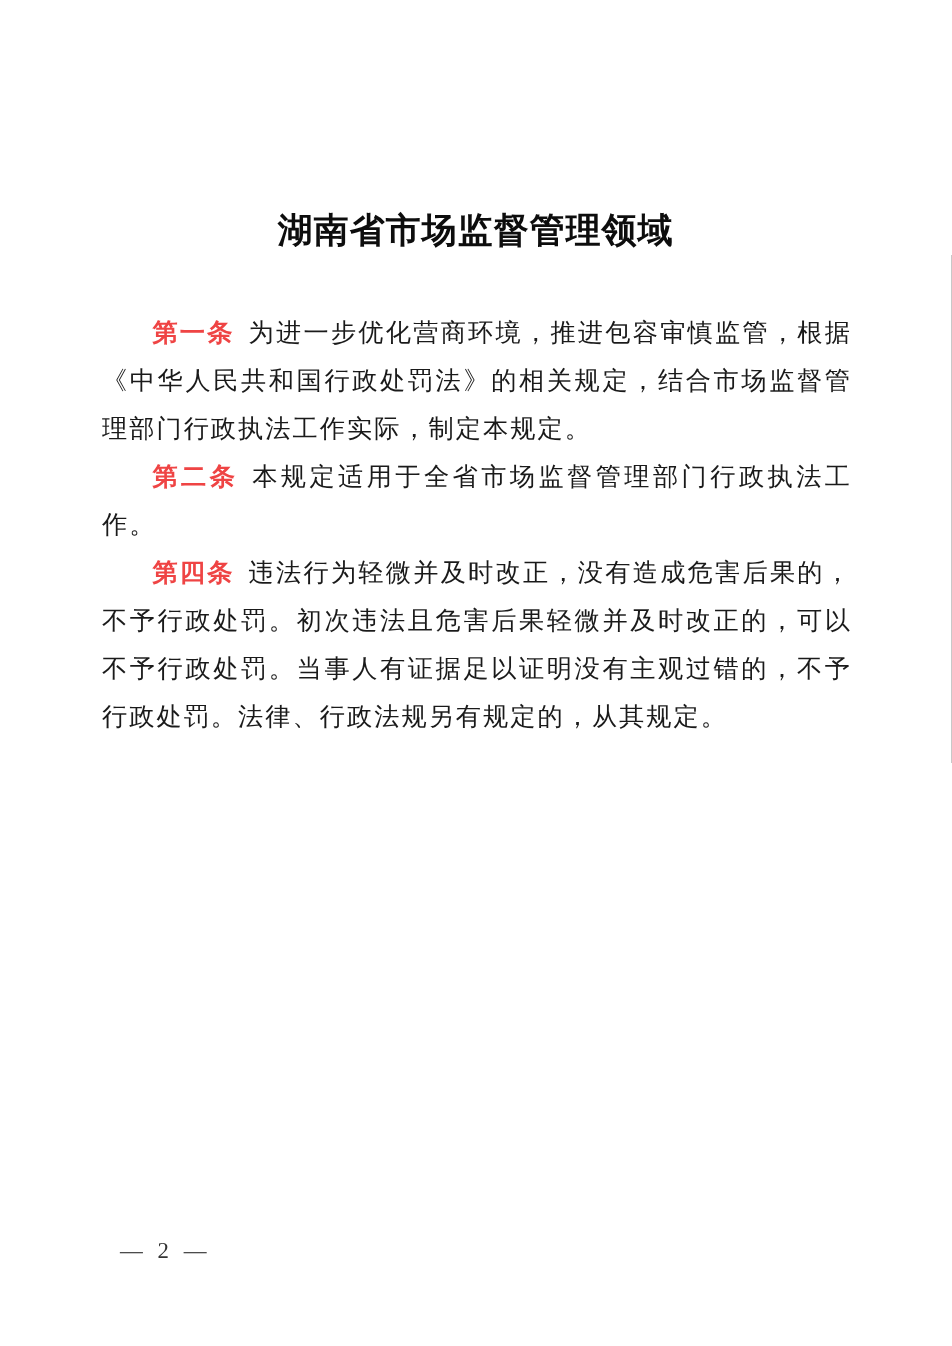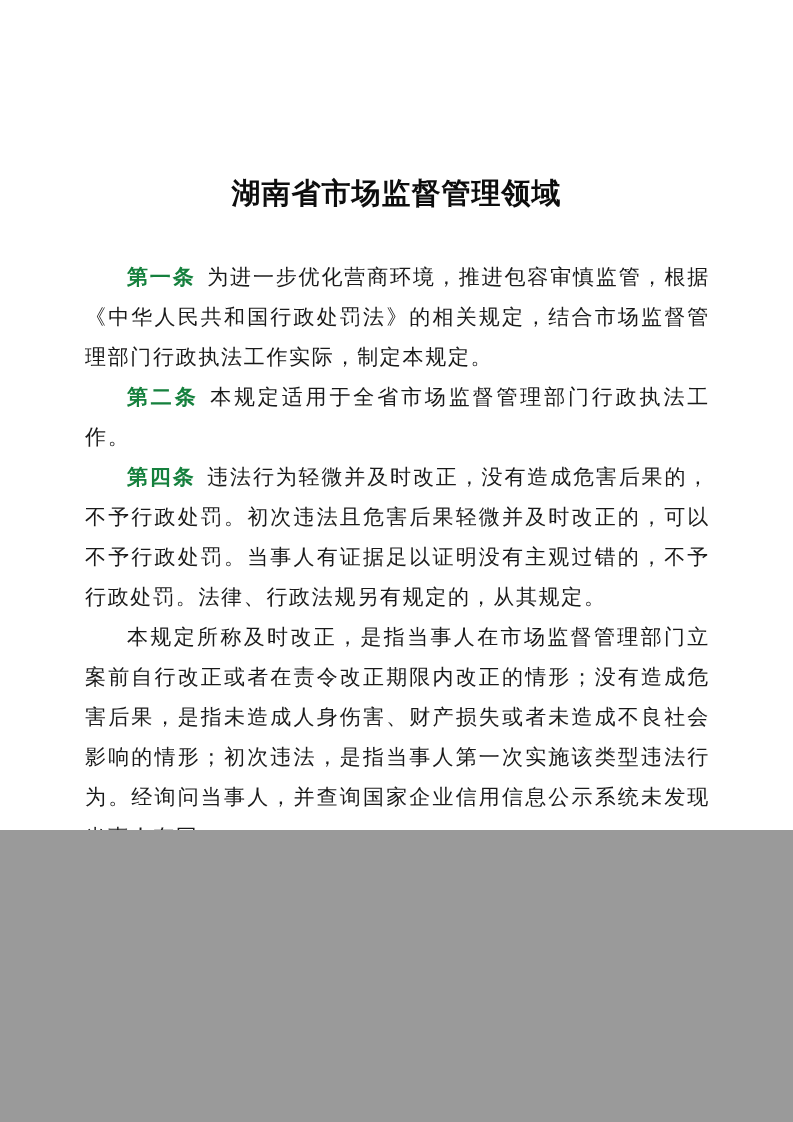--- a/index.html
+++ b/index.html
@@ -3,21 +3,21 @@
 <meta charset="utf-8">
 <style>
   * { margin: 0; padding: 0; box-sizing: border-box; }
   html, body {
     background: #9a9a9a;
     font-family: "Liberation Serif", "DejaVu Serif", serif;
   }
   .page {
     position: relative;
     width: 793px;
-    height: 830px;
+    height: 1122px;
     margin: 0 auto;
     background: #ffffff;
     color: #111111;
     overflow: hidden;
   }
   .title {
     margin-top: 170px;
     text-align: center;
     font-weight: bold;
     font-size: 29px;
@@ -34,21 +34,21 @@
     text-align: justify;
     text-justify: inter-character;
     color: #1a1a1a;
   }
   .para {
     text-indent: 2em;
   }
   .article-label {
     font-weight: bold;
     padding-right: 0.55em;
-    color: #15803d;
+    color: #ef4444;
   }
   .footer {
     position: absolute;
     left: 100px;
     top: 1032px;
     font-size: 19px;
     letter-spacing: 0.2em;
     color: #333333;
   }
 </style>
@@ -63,21 +63,20 @@
 
   <div class="doc-body">
 
     <p class="para"><span class="article-label">第一条</span><span>为进一步优化营商环境，推进包容审慎监管，根据《中华人民共和国行政处罚法》的相关规定，结合市场监督管理部门行政执法工作实际，制定本规定。</span></p>
 
     <p class="para"><span class="article-label">第二条</span><span>本规定适用于全省市场监督管理部门行政执法工作。</span></p>
 
 
     <p class="para"><span class="article-label">第四条</span><span>违法行为轻微并及时改正，没有造成危害后果的，不予行政处罚。初次违法且危害后果轻微并及时改正的，可以不予行政处罚。当事人有证据足以证明没有主观过错的，不予行政处罚。法律、行政法规另有规定的，从其规定。</span></p>
 
-    <p class="para"><span>本规定所称及时改正，是指当事人在市场监督管理部门立案前自行改正或者在责令改正期限内改正的情形；没有造成危害后果，是指未造成人身伤害、财产损失或者未造成不良社会影响的情形；初次违法，是指当事人第一次实施该类型违法行为。经询问当事人，并查询国家企业信用信息公示系统未发现当事人有同</span></p>
 
   </div>
 
   <div class="footer">
     <span>— 2 —</span>
   </div>
 
 </div>
 
 </body></html>

